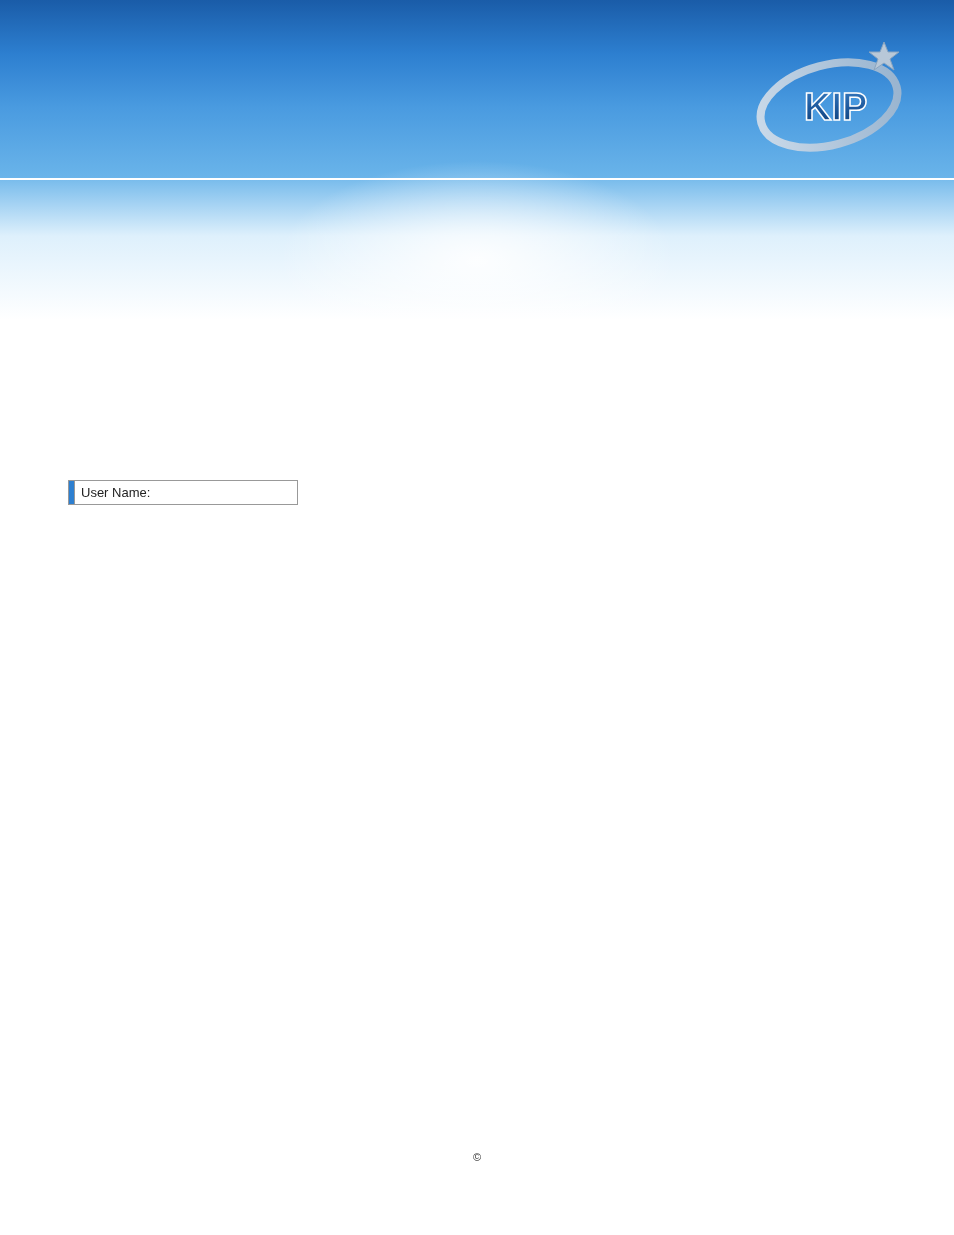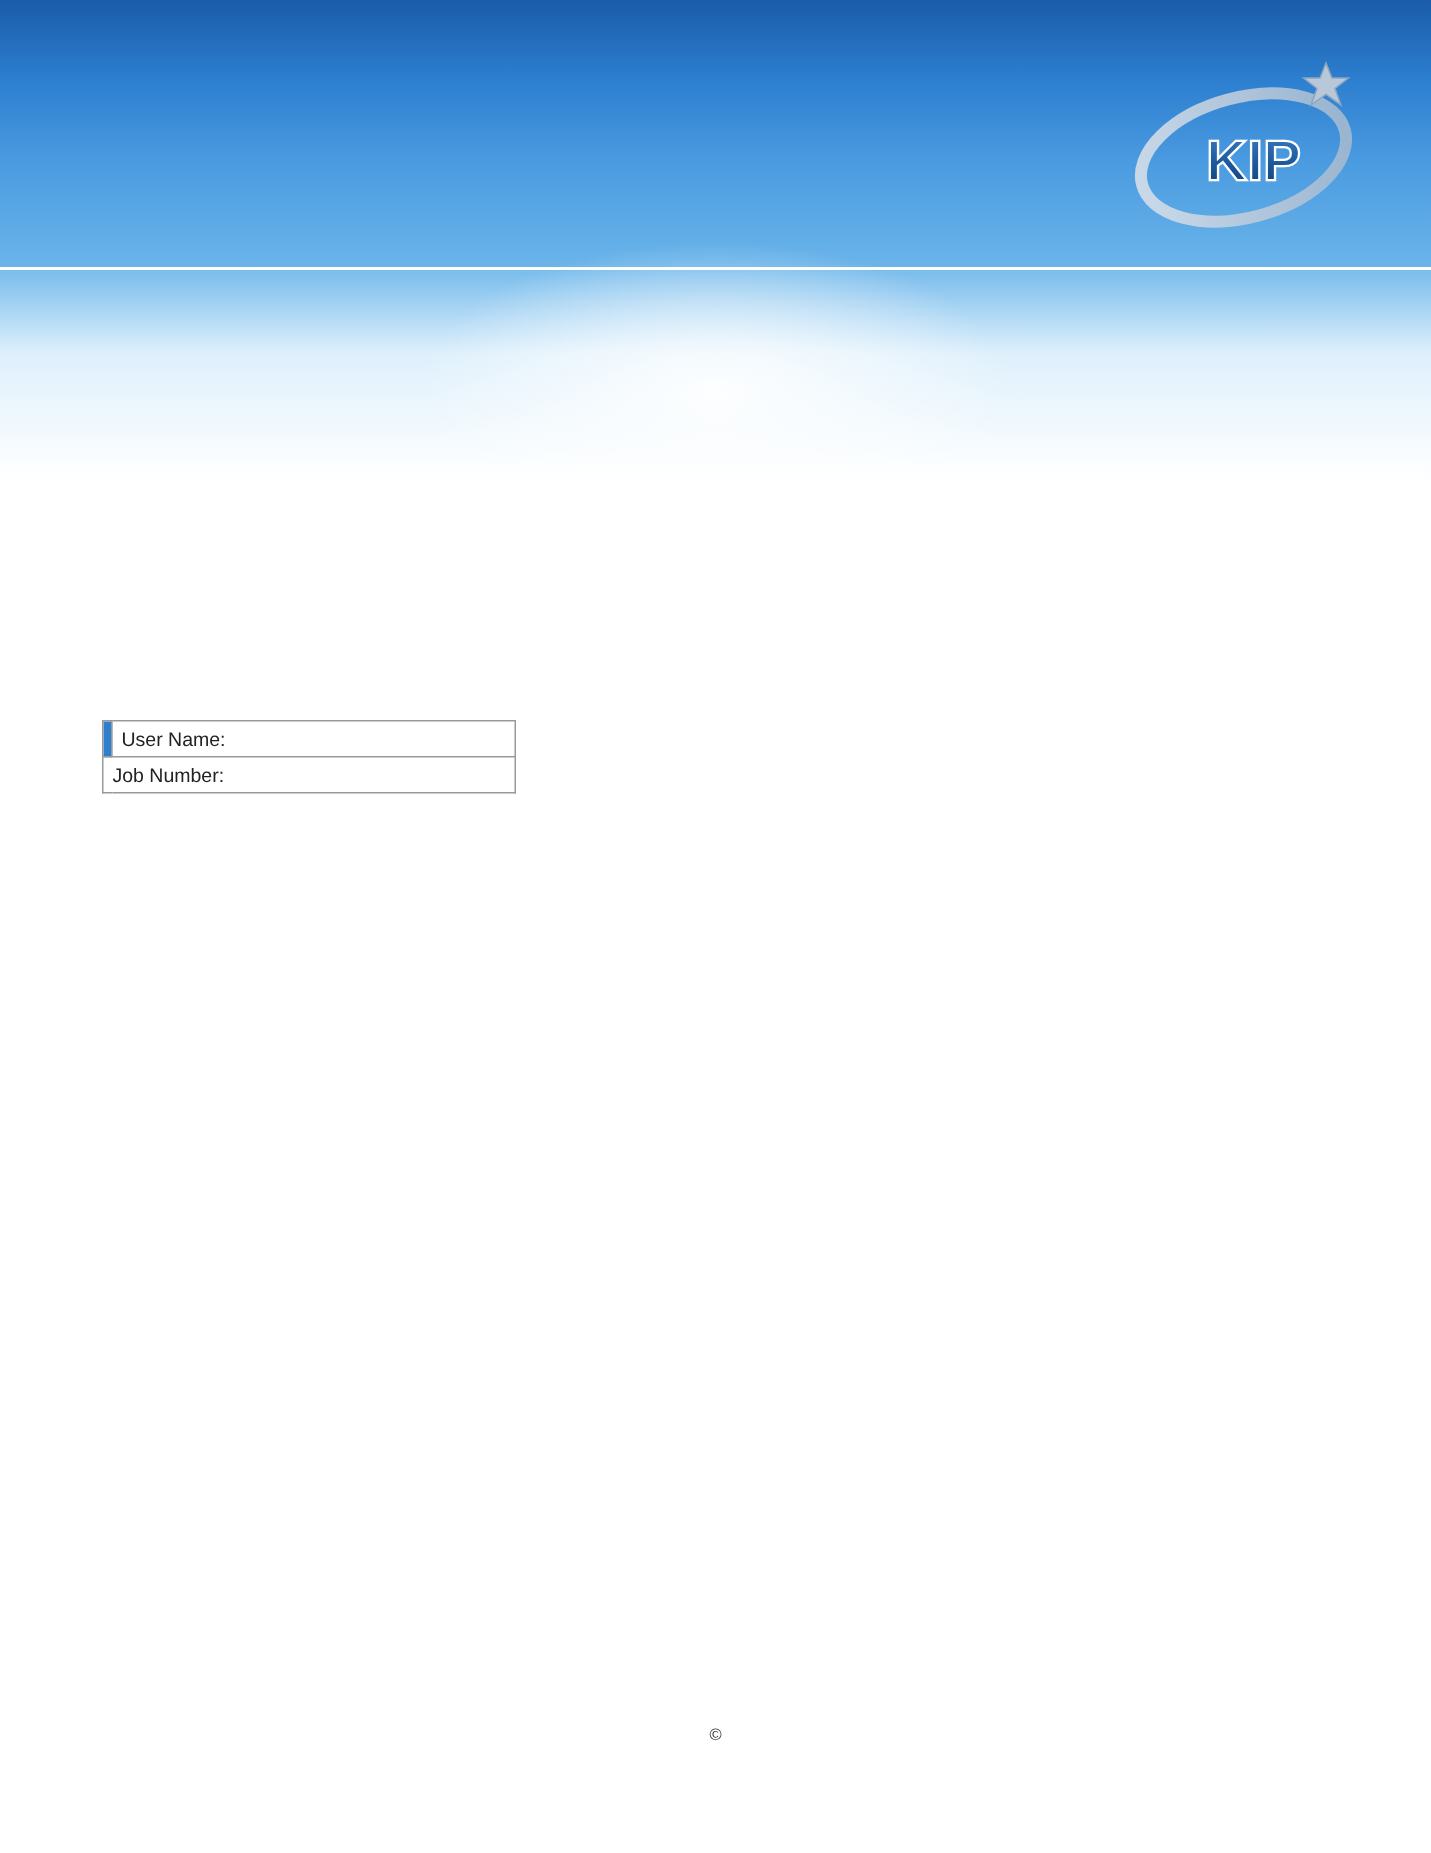--- a/index.html
+++ b/index.html
@@ -47,21 +47,21 @@
       height: 130px;
     }
     .logo-svg {
       width: 100%;
       height: 100%;
     }
     .content-area {
       position: absolute;
       top: 480px;
       left: 68px;
-      width: 276px;
+      width: 230px;
     }
     .form-table {
       width: 100%;
       border-collapse: collapse;
     }
     .form-table td {
       border: 1px solid #999;
       padding: 4px 6px;
       font-size: 13px;
       color: #222;
@@ -115,20 +115,17 @@
   </svg>
 </div>
 
 <div class="content-area">
   <table class="form-table">
     <tbody>
         <tr>
       <td class="accent-cell" rowspan="1"></td>
       <td>User Name:</td>
     </tr>
-    <tr>
-      <td colspan="2">Job Number:</td>
-    </tr>
   </tbody>
     </table>
 </div>
 
 <div class="copyright">©</div>
 
 </body></html>

